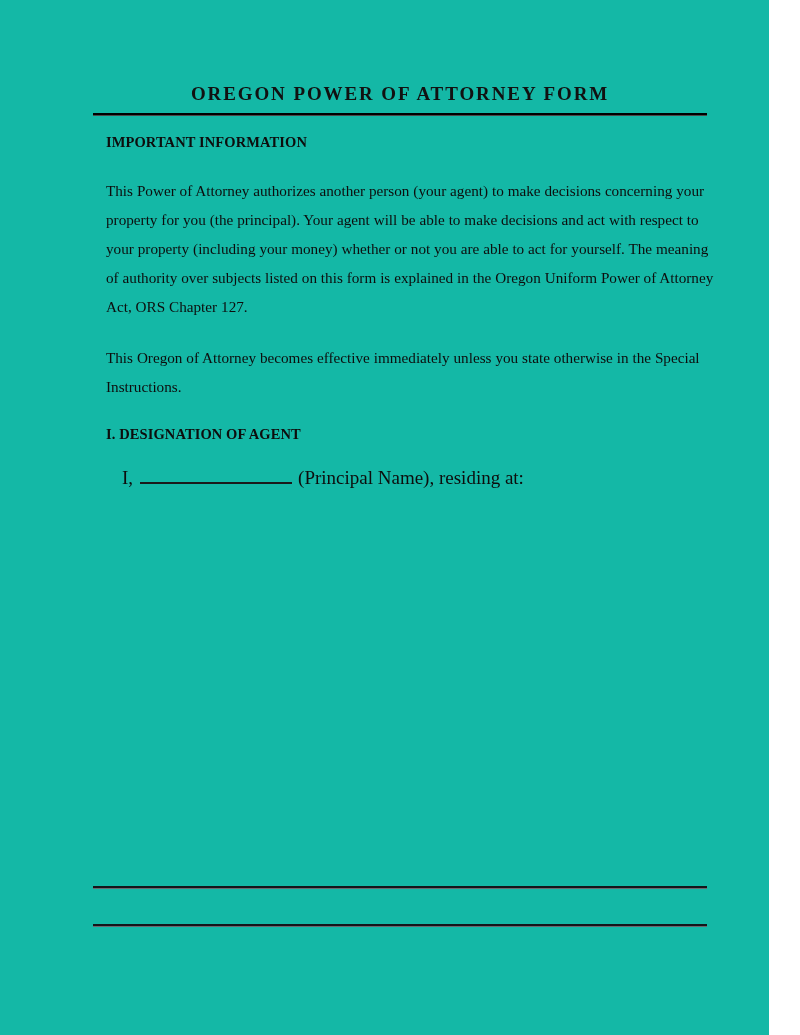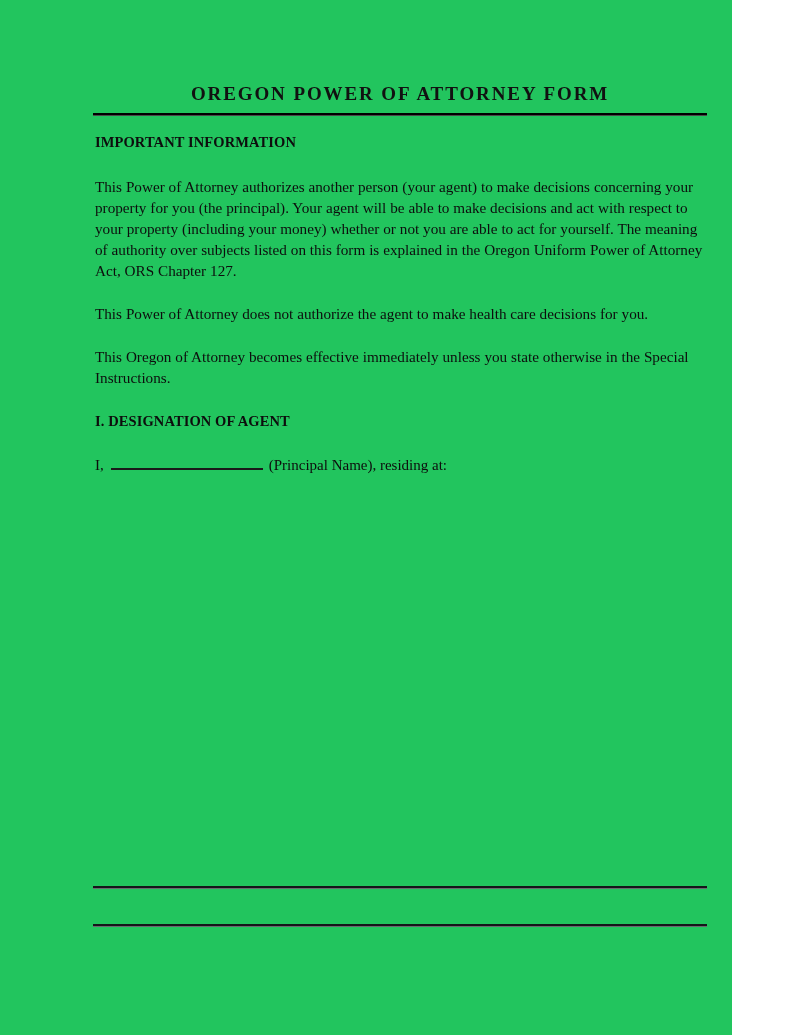--- a/index.html
+++ b/index.html
@@ -15,21 +15,22 @@
     position: relative;
     overflow: hidden;
   }
 
   .page {
     position: absolute;
     left: 0;
     top: 0;
     width: 732px;
     height: 1035px;
-    background: #22c55e;
+    background: #14b8a6;
+    padding-left: 37px;
   }
 
   .content {
     position: absolute;
     left: 93px;
     top: 0;
     width: 614px;
   }
 
   .doc-title {
@@ -51,55 +52,55 @@
     left: 0;
     top: 113px;
     width: 614px;
     height: 0;
     border-top: 2px solid #000000;
     border-bottom: 1px solid #4a4a4a;
   }
 
   .body-flow {
     position: absolute;
-    left: 2px;
+    left: 13px;
     top: 131px;
     width: 614px;
   }
 
   .section-heading {
     font-size: 14.5px;
     font-weight: bold;
     line-height: 22.5px;
     letter-spacing: 0.1px;
     margin: 0 0 22px 0;
     color: #0d0d0d;
   }
 
   .section-heading.spaced-top {
     margin-top: 22px;
   }
 
   p.para {
     font-size: 15.2px;
-    line-height: 21px;
+    line-height: 29px;
     margin: 0 0 22px 0;
     text-align: left;
     color: #0d0d0d;
     word-spacing: 0.1px;
   }
 
   p.para:last-child {
     margin-bottom: 0;
   }
 
   .desig-line {
-    font-size: 15px;
+    font-size: 19px;
     line-height: 22.6px;
-    margin: 0;
+    margin: 16px;
     color: #0d0d0d;
     white-space: nowrap;
   }
 
   .fill-blank {
     display: inline-block;
     width: 152px;
     border-bottom: 2px solid #1a1a1a;
     height: 11px;
     margin: 0 6px 0 7px;
@@ -128,21 +129,20 @@
     <div class="doc-title">OREGON POWER OF ATTORNEY FORM</div>
 
     <div class="title-rule"></div>
 
     <div class="body-flow">
 
       <div class="section-heading">IMPORTANT INFORMATION</div>
 
       <p class="para">This Power of Attorney authorizes another person (your agent) to make decisions concerning your property for you (the principal). Your agent will be able to make decisions and act with respect to your property (including your money) whether or not you are able to act for yourself. The meaning of authority over subjects listed on this form is explained in the Oregon Uniform Power of Attorney Act, ORS Chapter 127.</p>
 
-      <p class="para">This Power of Attorney does not authorize the agent to make health care decisions for you.</p>
 
 
 
 
 
       <p class="para">This Oregon of Attorney becomes effective immediately unless you state otherwise in the Special Instructions.</p>
 
 
       <div class="section-heading spaced-top">I. DESIGNATION OF AGENT</div>
 

